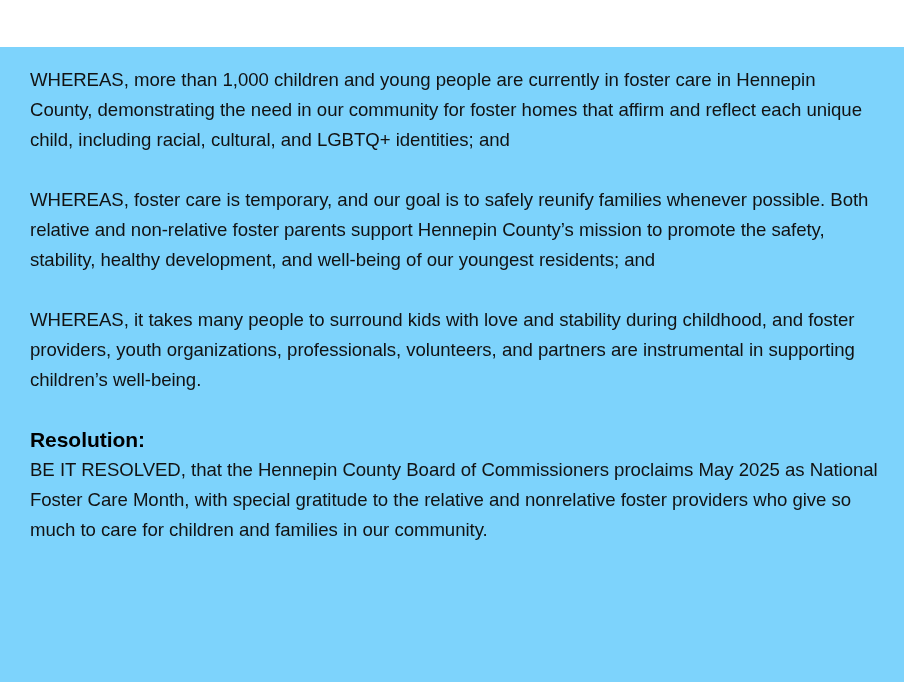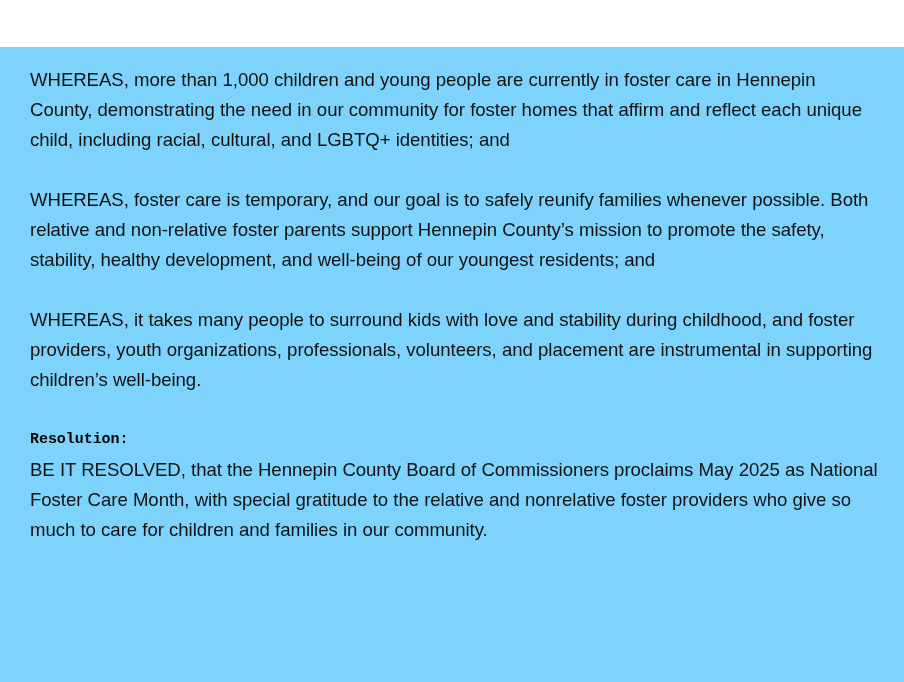--- a/index.html
+++ b/index.html
@@ -41,27 +41,26 @@
   .para:last-child {
     margin-bottom: 0;
   }
 
   .resolution-block {
     margin: 0;
   }
 
   .resolution-heading {
     display: block;
-    font-size: 15px;
+    font-size: 21px;
     line-height: 30px;
     font-weight: bold;
     color: #000000;
     margin: 0;
     letter-spacing: -0.05px;
-    font-family: Liberation Mono, monospace;
   }
 
   .resolution-text {
     display: block;
     font-size: 18.6px;
     line-height: 30px;
     font-weight: normal;
     color: #121212;
     margin: 0;
     letter-spacing: -0.05px;
@@ -74,21 +73,21 @@
 <div class="document">
   <div class="doc-body">
 
     <p class="para">WHEREAS, more than 1,000 children and young people are currently in foster care in Hennepin County, demonstrating the need in our community for foster homes that affirm and reflect each unique child, including racial, cultural, and LGBTQ+ identities; and</p>
 
     <p class="para">WHEREAS, foster care is temporary, and our goal is to safely reunify families whenever possible. Both relative and non-relative foster parents support Hennepin County’s mission to promote the safety, stability, healthy development, and well-being of our youngest residents; and</p>
 
 
 
 
-    <p class="para">WHEREAS, it takes many people to surround kids with love and stability during childhood, and foster providers, youth organizations, professionals, volunteers, and placement are instrumental in supporting children’s well-being.</p>
+    <p class="para">WHEREAS, it takes many people to surround kids with love and stability during childhood, and foster providers, youth organizations, professionals, volunteers, and partners are instrumental in supporting children’s well-being.</p>
 
     <div class="resolution-block">
       <span class="resolution-heading">Resolution:</span>
       <span class="resolution-text">BE IT RESOLVED, that the Hennepin County Board of Commissioners proclaims May 2025 as National Foster Care Month, with special gratitude to the relative and nonrelative foster providers who give so much to care for children and families in our community.</span>
     </div>
 
   </div>
 </div>
 
 </body></html>

